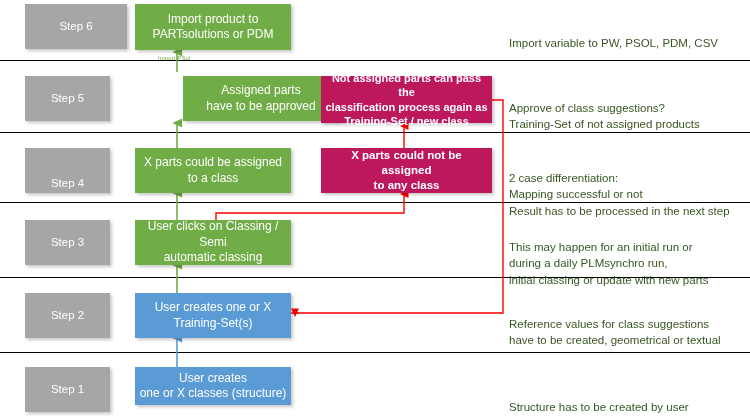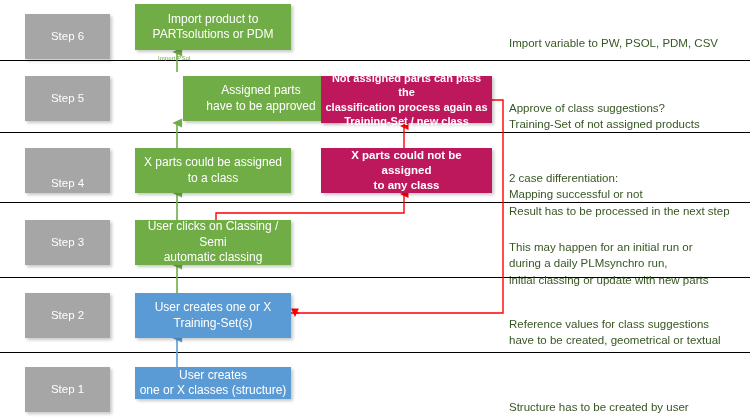--- a/index.html
+++ b/index.html
@@ -111,21 +111,21 @@
       <path d="M404,150 L404,126" stroke="#ff0000" stroke-width="1.4" fill="none" marker-end="url(#ah-red-up)"></path>
     </g>
 
     <g>
       <path d="M492,100 L503,100 L503,313 L295,313" stroke="#ff0000" stroke-width="1.4" fill="none" marker-end="url(#ah-red-left)" transform="rotate(0)"></path>
       <path d="M299,313 L288,313" stroke="#ff0000" stroke-width="1.4" fill="none"></path>
       <path d="M287,309.2 L281,313 L287,316.8 Z" fill="#ff0000"></path>
     </g>
   </svg>
 
-  <div class="box box-gray" style="left:25px;top:14px;width:85px;height:45px;">
+  <div class="box box-gray" style="left:25px;top:4px;width:102px;height:45px;">
     <span>Step 6</span>
   </div>
   <div class="box box-green" style="left:135px;top:4px;width:156px;height:46px;">
     <span>Import product to
 PARTsolutions or PDM</span>
   </div>
   <div class="minilabel" style="left:158px;top:55px;">
     <span>Import PSol</span>
   </div>
   <div class="note" style="left:509px;top:18px;width:236px;">
@@ -187,21 +187,21 @@
 Training-Set(s)</span>
   </div>
   <div class="note" style="left:509px;top:299px;width:240px;">
     <span>Reference values for class suggestions
 have to be created, geometrical or textual</span>
   </div>
 
   <div class="box box-gray" style="left:25px;top:367px;width:85px;height:45px;">
     <span>Step 1</span>
   </div>
-  <div class="box box-blue" style="left:135px;top:367px;width:156px;height:32px;">
+  <div class="box box-blue" style="left:135px;top:367px;width:156px;height:38px;">
     <span>User creates
 one or X classes (structure)</span>
   </div>
   <div class="note" style="left:509px;top:382px;width:240px;">
     <span>Structure has to be created by user</span>
   </div>
 
 </div>
 
 </body></html>

